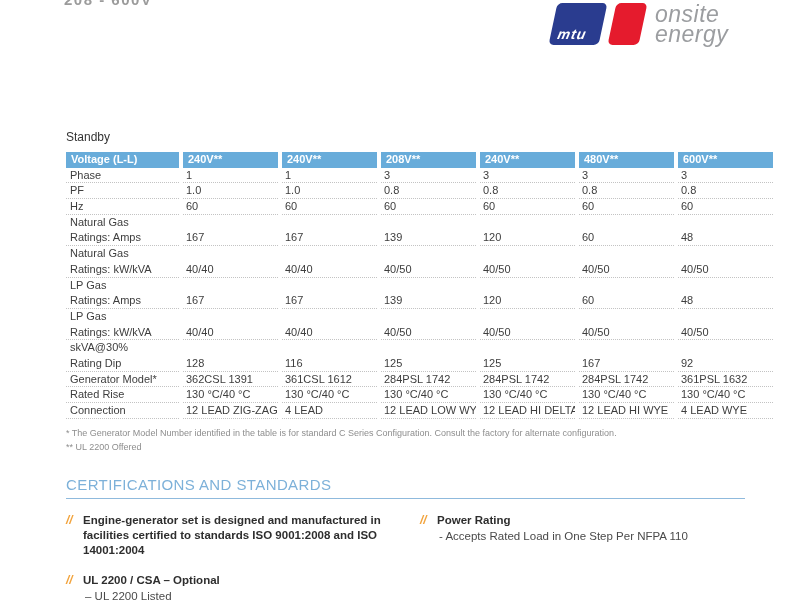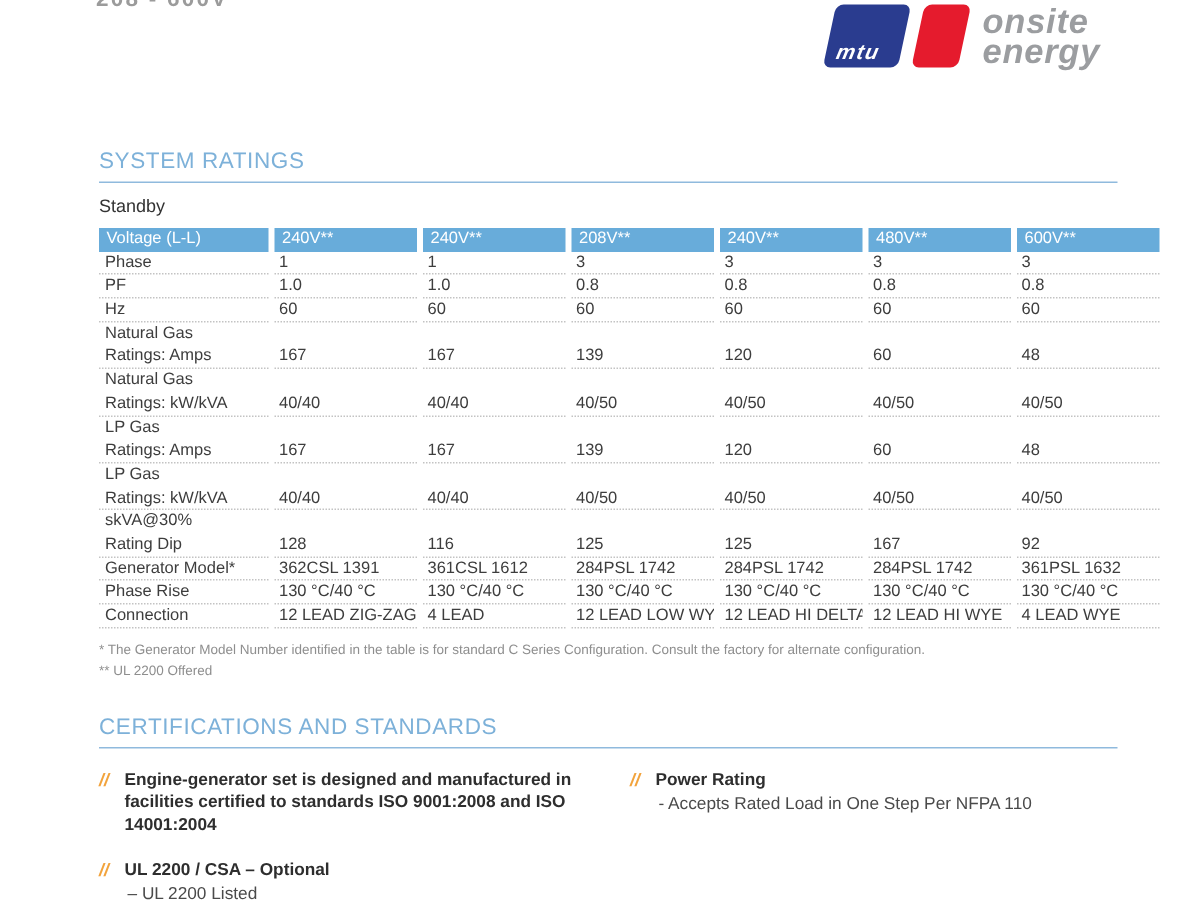--- a/index.html
+++ b/index.html
@@ -23,40 +23,40 @@
   }
   .logo-mtu {
     position:absolute; left:7px; bottom:3px; color:#ffffff;
     font-size:14px; font-weight:bold; font-style:italic; letter-spacing:1px;
   }
   .logo-red {
     width:31px; height:42px; background:#e51b2d; margin-left:9px;
     transform:skewX(-12deg); border-radius:5px;
   }
   .logo-word {
-    margin-left:12px; font-size:23px; font-weight:bold; font-style:italic;
+    margin-left:12px; font-size:23px; font-weight:normal; font-style:italic;
     color:#9b9da0; line-height:20px; letter-spacing:0.5px; padding-top:1px;
   }
 
   
   .sec-title {
     position:absolute; left:66px; width:679px;
     font-size:15px; color:#7db1d9; letter-spacing:0.4px;
     padding-bottom:5px; border-bottom:1px solid #8fbadd;
   }
   .standby { position:absolute; left:66px; top:130px; font-size:12px; font-weight:normal; color:#333; }
 
   
   .ratings-table {
     position:absolute; left:66px; top:152px;
     display:grid; grid-template-columns:113px repeat(6,95px);
     column-gap:4px; grid-auto-rows:15.7px; font-size:11px;
   }
   .cell { line-height:15.7px; white-space:nowrap; overflow:hidden; color:#3d3d3d; }
-  .cell.th { background:#68acda; color:#ffffff; font-weight:normal; padding-left:5px; }
+  .cell.th { background:#68acda; color:#ffffff; font-weight:bold; padding-left:5px; }
   .cell.label { padding-left:4px; border-bottom:1px dotted #c3c3c3; }
   .cell.label.group { border-bottom:none; }
   .cell.val { padding-left:3px; border-bottom:1px dotted #c3c3c3; }
   .cell.blank { border-bottom:none; }
 
   .footnote { position:absolute; left:66px; font-size:9px; color:#8e8e8e;text-align:center; }
 
   
   .cert-col { position:absolute; }
   .cert-item { display:flex; align-items:flex-start; }
@@ -78,21 +78,20 @@
     <div class="logo-blue">
       <span class="logo-mtu">mtu</span>
     </div>
     <div class="logo-red"></div>
     <div class="logo-word">
       <div>onsite</div>
       <div>energy</div>
     </div>
   </div>
 
-  <div class="sec-title" style="top:99px;">SYSTEM RATINGS</div>
   <div class="standby">Standby</div>
 
   <div class="ratings-table" id="ratings-table">
       <div class="cell th">Voltage (L-L)</div>
       <div class="cell th">240V**</div>
       <div class="cell th">240V**</div>
       <div class="cell th">208V**</div>
       <div class="cell th">240V**</div>
       <div class="cell th">480V**</div>
       <div class="cell th">600V**</div>
@@ -187,21 +186,21 @@
       <div class="cell val">125</div>
       <div class="cell val">167</div>
       <div class="cell val">92</div>
       <div class="cell label">Generator Model*</div>
       <div class="cell val">362CSL 1391</div>
       <div class="cell val">361CSL 1612</div>
       <div class="cell val">284PSL 1742</div>
       <div class="cell val">284PSL 1742</div>
       <div class="cell val">284PSL 1742</div>
       <div class="cell val">361PSL 1632</div>
-      <div class="cell label">Phase Rise</div>
+      <div class="cell label">Rated Rise</div>
       <div class="cell val">130 °C/40 °C</div>
       <div class="cell val">130 °C/40 °C</div>
       <div class="cell val">130 °C/40 °C</div>
       <div class="cell val">130 °C/40 °C</div>
       <div class="cell val">130 °C/40 °C</div>
       <div class="cell val">130 °C/40 °C</div>
       <div class="cell label">Connection</div>
       <div class="cell val">12 LEAD ZIG-ZAG</div>
       <div class="cell val">4 LEAD</div>
       <div class="cell val">12 LEAD LOW WYE</div>

